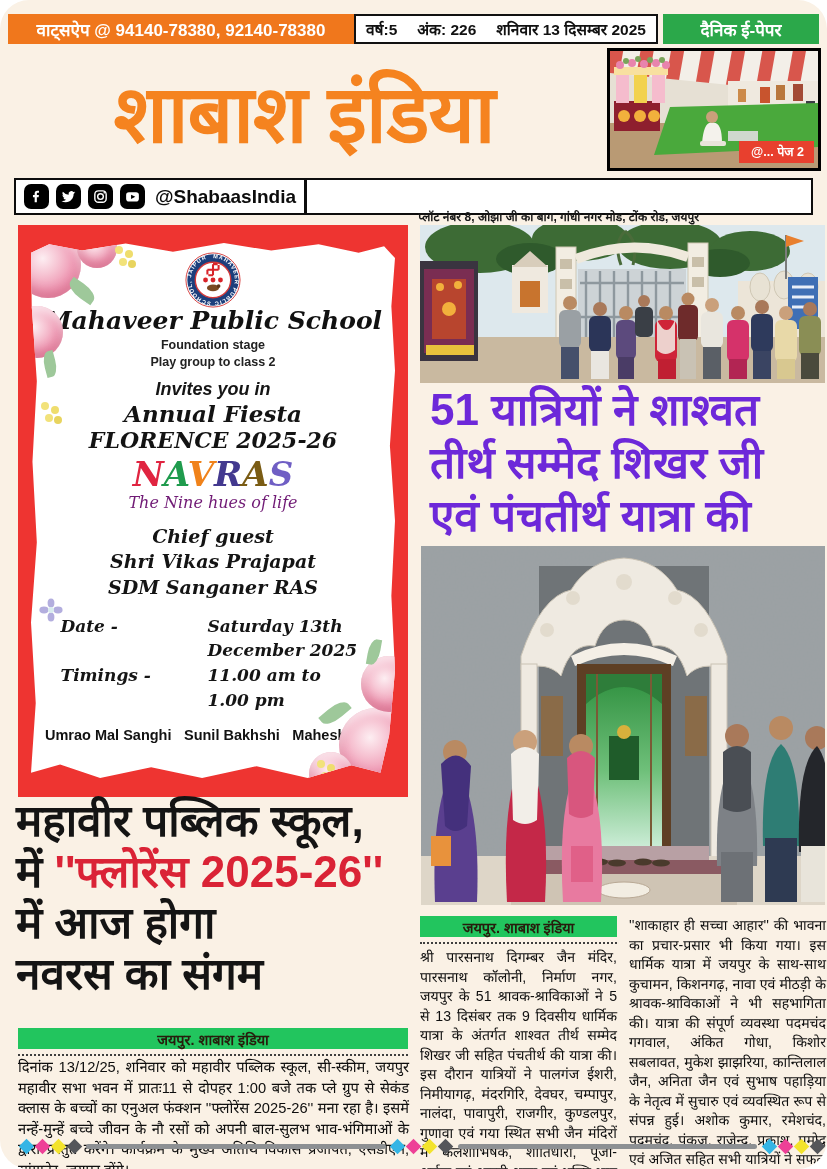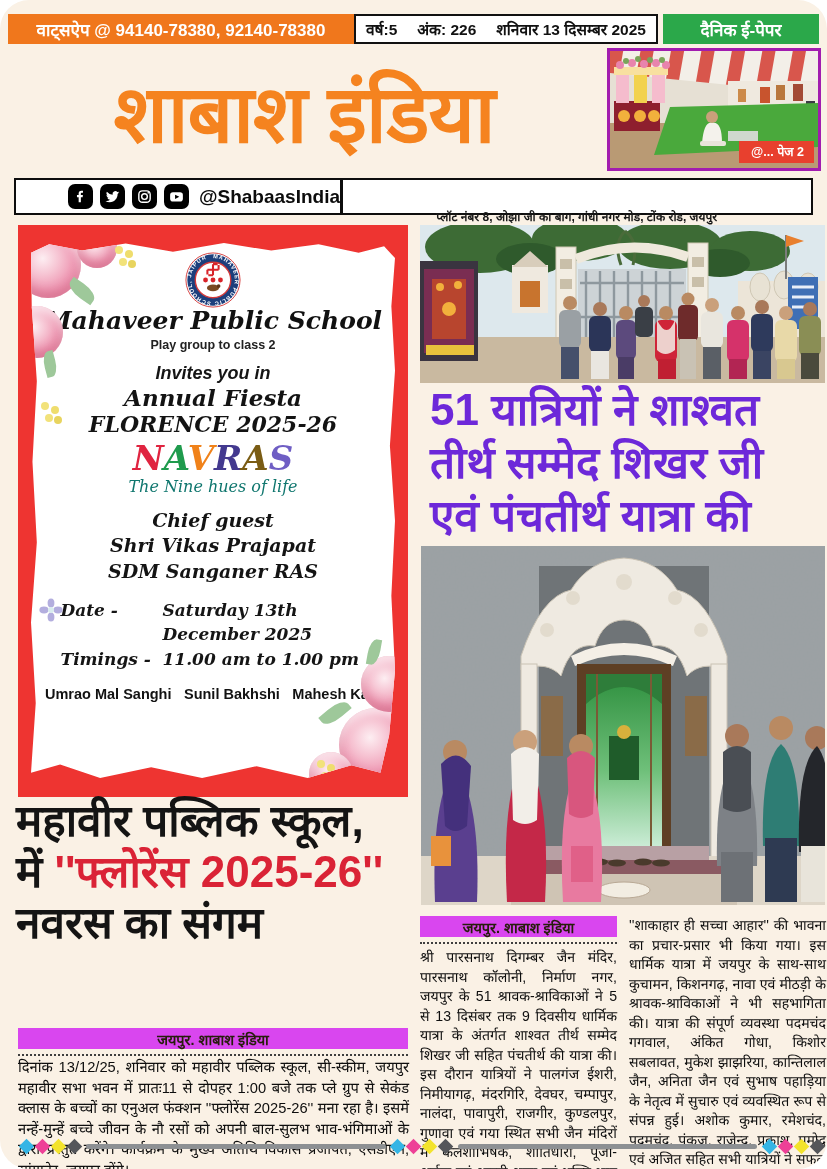--- a/index.html
+++ b/index.html
@@ -9,72 +9,72 @@
   .tb-orange{position:absolute;left:8px;top:14px;width:346px;height:30px;background:#f0771c;
              color:#fff;font-weight:bold;font-size:17px;display:flex;align-items:center;justify-content:center;}
   .tb-white{position:absolute;left:354px;top:14px;width:304px;height:30px;background:#fff;border:2px solid #111;
             box-sizing:border-box;display:flex;align-items:center;justify-content:space-between;
             padding:4px 10px;font-weight:bold;font-size:15.5px;color:#111;}
   .tb-green{position:absolute;left:663px;top:14px;width:156px;height:30px;background:#2ba84a;
             color:#fff;font-weight:bold;font-size:17px;display:flex;align-items:center;justify-content:center;}
   
   .masthead{position:absolute;left:6px;top:46px;width:596px;height:128px;display:flex;align-items:center;justify-content:center;}
   .masthead h1{margin:17px;font-size:80px;font-weight:bold;color:#f5831f;white-space:nowrap;letter-spacing:-1px;}
-  .headphoto{position:absolute;left:607px;top:48px;width:214px;height:123px;border:3px solid #a21caf;
+  .headphoto{position:absolute;left:607px;top:48px;width:214px;height:123px;border:3px solid #000000;
              box-sizing:border-box;background:#e9e2d6;overflow:hidden;}
   .headphoto svg{display:block;}
   .page-tag{position:absolute;right:4px;bottom:5px;background:#e8402e;color:#fff;font-weight:bold;
             font-size:12.5px;padding:2px 10px 3px 12px;}
   
   .socialbar{position:absolute;left:14px;top:178px;width:799px;height:37px;border:2.5px solid #0d0d0d;
              box-sizing:border-box;display:flex;background:#fff;}
-  .sb-left{width:324px;display:flex;align-items:center;justify-content:flex-end;gap:7px;background:#fff;}
+  .sb-left{width:288px;display:flex;align-items:center;justify-content:center;gap:7px;background:#fff;}
   .sb-div{width:2.5px;background:#0d0d0d;}
   .sb-right{flex:1;background:#fca5a5;display:flex;align-items:center;justify-content:center;
             font-weight:bold;font-size:12px;color:#181818;white-space:nowrap;margin-top:36px;}
   .sicon{width:25px;height:25px;background:#000;border-radius:7px;display:flex;align-items:center;justify-content:center;}
   .sicon svg{display:block;}
   .handle{font-weight:bold;font-size:19px;color:#0c0c0c;margin-left:3px;}
   
   .flyer{position:absolute;left:18px;top:225px;width:390px;height:572px;background:#ee3431;}
   .flyer-card{position:absolute;left:13px;top:17px;right:13px;bottom:19px;background:#fff;
     clip-path:polygon(0% 2%,5% 0.4%,14% 1.6%,26% 0.3%,39% 1.8%,53% 0.2%,66% 1.6%,79% 0.4%,90% 2%,97% 0.8%,100% 3%,
       99% 12%,100% 24%,98.6% 38%,100% 52%,99% 66%,100% 80%,98.4% 92%,96% 99%,88% 97.6%,76% 100%,
       62% 97.8%,47% 100%,33% 98%,19% 100%,8% 97.5%,0% 99%,1.3% 86%,0% 71%,1.6% 56%,0.4% 41%,1.6% 26%,0.2% 12%);
     text-align:center;overflow:hidden;}
   .logo{margin:10px auto 0;}
   .school{font-family:"DejaVu Serif",serif;font-style:italic;font-weight:bold;font-size:25px;color:#111;line-height:1.05;}
   .stage{font-size:12.5px;font-weight:bold;color:#222;line-height:1.3;margin-top:3px;}
   .invite{font-family:Liberation Sans, sans-serif;font-style:italic;font-weight:bold;font-size:18px;margin-top:9px;color:#151515;}
   .fiesta{font-family:"DejaVu Serif",serif;font-style:italic;font-weight:bold;font-size:23px;color:#131313;line-height:1.2;}
   .florence{font-family:"DejaVu Serif",serif;font-style:italic;font-weight:bold;font-size:22px;color:#131313;line-height:1.25;}
   .navras{font-family:"DejaVu Serif",serif;font-style:italic;font-weight:bold;font-size:34px;line-height:1.0;margin-top:2px;}
-  .tagline{font-family:"DejaVu Serif",serif;font-style:italic;font-size:16px;color:#0f766e;margin-top:2px;}
+  .tagline{font-family:"DejaVu Serif",serif;font-style:italic;font-size:16px;color:#701a75;margin-top:2px;}
   .chief{font-family:"DejaVu Serif",serif;font-style:italic;font-weight:bold;font-size:19px;color:#141414;
          line-height:1.35;margin-top:12px;}
   .details{width:305px;margin:13px auto 0;text-align:left;}
   .drow{display:grid;grid-template-columns:102px 1fr;font-family:"DejaVu Serif",serif;font-style:italic;
-        font-weight:bold;font-size:17px;color:#151515;line-height:1.45;}
+        font-weight:bold;font-size:17px;color:#151515;line-height:1.45;gap:45px;}
   .offrow1{display:flex;justify-content:space-between;padding:0 14px;margin-top:15px;}
   .offname{font-weight:bold;font-size:14.5px;color:#121212;}
   
   .rose{position:absolute;border-radius:50%;
         background:radial-gradient(circle at 42% 40%, #fdeef2 0%, #f6c3d2 30%, #ef9cb6 55%, #e782a3 78%, #df6f94 100%);
         box-shadow:inset 0 -6px 10px rgba(200,90,120,.45), inset 0 5px 8px rgba(255,255,255,.8);}
   .leaf{position:absolute;background:#9ec89a;border-radius:0 60% 0 60%;}
   .ydots{position:absolute;width:8px;height:8px;border-radius:50%;background:#f2e27a;
          box-shadow:10px 4px 0 #efdd6d, 4px 12px 0 #f2e27a, 13px 14px 0 #e8d45e;}
   
   .photo1{position:absolute;left:420px;top:225px;width:405px;height:158px;overflow:hidden;}
   .headline1{position:absolute;left:418px;top:383px;width:409px;font-size:44px;line-height:53px;
              font-weight:bold;color:#6d28d9;white-space:nowrap;margin-left:12px;}
   .photo2{position:absolute;left:421px;top:546px;width:404px;height:359px;overflow:hidden;}
   .cols{position:absolute;left:420px;top:916px;width:406px;display:flex;gap:12px;}
   .col{flex:1;min-width:0;}
-  .byline{background:#d946ef;height:21px;display:flex;align-items:center;justify-content:center;
+  .byline{background:#22c55e;height:21px;display:flex;align-items:center;justify-content:center;
           font-weight:bold;font-size:14.5px;color:#271d0c;}
   .dotted{border-top:2px dotted #3e3e3e;margin:5px 0 4px;}
   .coltext{font-size:14.1px;line-height:1.385;color:#0e0e0e;text-align:justify;margin:0;}
   
   .bl-head{position:absolute;left:16px;top:795px;width:396px;font-size:44px;line-height:51px;
            font-weight:bold;color:#141414;white-space:nowrap;}
   .red-inline{color:#da2336;}
   .bl-byline{position:absolute;left:18px;top:1028px;width:390px;}
   .bl-text{position:absolute;left:18px;top:1057px;width:391px;font-size:14.7px;line-height:1.4;
            color:#0e0e0e;text-align:justify;margin:0;}
@@ -235,20 +235,21 @@
             <circle cx="22" cy="30" r="2.6"></circle>
             <circle cx="30" cy="30" r="2.6"></circle>
             <circle cx="38" cy="30" r="2.6"></circle>
           </g>
         <ellipse cx="30" cy="38.5" rx="6.5" ry="3.6" fill="#7a4a22"></ellipse>
           <circle cx="36" cy="36.5" r="2" fill="#5e3517"></circle>
       </svg>
 
       <div class="school">Mahaveer Public School</div>
       <div class="stage">
+        <div>Foundation stage</div>
         <div>Play group to class 2</div>
       </div>
       <div class="invite">Invites you in</div>
       <div class="fiesta">Annual Fiesta</div>
       <div class="florence">FLORENCE 2025-26</div>
       <div class="navras">
         <span style="color: rgb(224, 36, 64);">N</span><span style="color: rgb(31, 155, 77);">A</span><span style="color: rgb(240, 130, 26);">V</span><span style="color: rgb(67, 57, 143);">R</span><span style="color: rgb(122, 92, 20);">A</span><span style="color: rgb(111, 94, 196);">S</span>
       </div>
       <div class="tagline">The Nine hues of life</div>
 
@@ -523,20 +524,21 @@
       <p class="coltext">श्री पारसनाथ दिगम्बर जैन मंदिर, पारसनाथ कॉलोनी, निर्माण नगर, जयपुर के 51 श्रावक-श्राविकाओं ने 5 से 13 दिसंबर तक 9 दिवसीय धार्मिक यात्रा के अंतर्गत शाश्वत तीर्थ सम्मेद शिखर जी सहित पंचतीर्थ की यात्रा की। इस दौरान यात्रियों ने पालगंज ईशरी, निमीयागढ़, मंदरगिरि, देवघर, चम्पापुर, नालंदा, पावापुरी, राजगीर, कुण्डलपुर, गुणावा एवं गया स्थित सभी जैन मंदिरों में कलशाभिषेक, शांतिधारा, पूजा-अर्चना एवं आरती श्रद्धा एवं भक्ति भाव से कर धर्मलाभ प्राप्त किया। यात्रा के दौरान</p>
     </div>
     <div class="col">
       <p class="coltext">''शाकाहार ही सच्चा आहार'' की भावना का प्रचार-प्रसार भी किया गया। इस धार्मिक यात्रा में जयपुर के साथ-साथ कुचामन, किशनगढ़, नावा एवं मीठड़ी के श्रावक-श्राविकाओं ने भी सहभागिता की। यात्रा की संपूर्ण व्यवस्था पदमचंद गगवाल, अंकित गोधा, किशोर सबलावत, मुकेश झाझरिया, कान्तिलाल जैन, अनिता जैन एवं सुभाष पहाड़िया के नेतृत्व में सुचारु एवं व्यवस्थित रूप से संपन्न हुई। अशोक कुमार, रमेशचंद, पदमचंद, पंकज, राजेन्द्र, प्रकाश, प्रमोद एवं अजित सहित सभी यात्रियों ने सफल आयोजन के लिए आयोजकों का आभार व्यक्त किया।</p>
     </div>
   </div>
 
   <div class="bl-head">
     <div>महावीर पब्लिक स्कूल,</div>
     <div><span>में </span><span class="red-inline">''फ्लोरेंस 2025-26''</span></div>
+    <div>में आज होगा</div>
     <div>नवरस का संगम</div>
   </div>
 
   <div class="bl-byline">
     <div class="byline">जयपुर. शाबाश इंडिया</div>
     <div class="dotted"></div>
   </div>
 
   <p class="bl-text">दिनांक 13/12/25, शनिवार को महावीर पब्लिक स्कूल, सी-स्कीम, जयपुर महावीर सभा भवन में प्रातः11 से दोपहर 1:00 बजे तक  प्ले ग्रुप से सेकंड क्लास के बच्चों का एनुअल फंक्शन ''फ्लोरेंस 2025-26'' मना रहा है। इसमें नन्हें-मुन्हें बच्चे जीवन के नौ रसों को अपनी बाल-सुलभ भाव-भंगिमाओं के द्वारा प्रस्तुत करेंगे। कार्यक्रम के मुख्य अतिथि विकास प्रजापत, एसडीएम, सांगानेर, जयपुर होंगे।</p>
 

